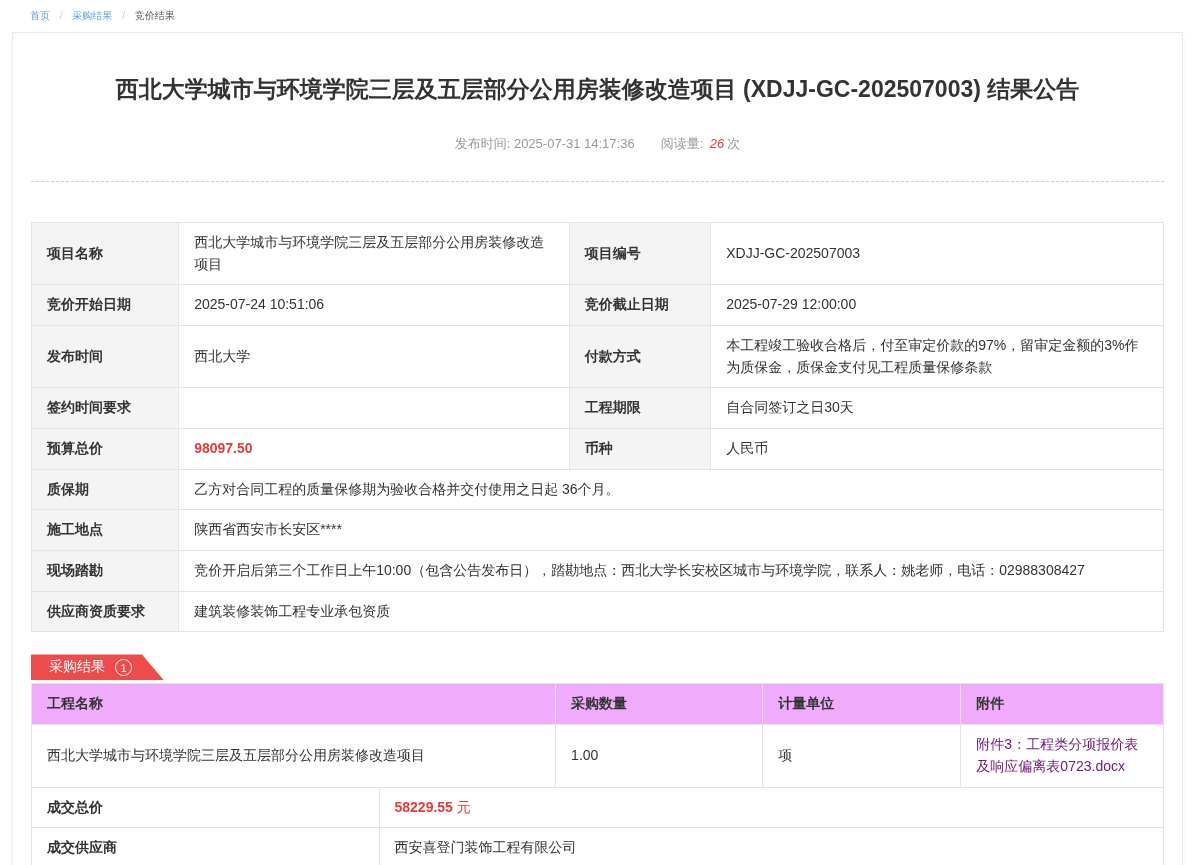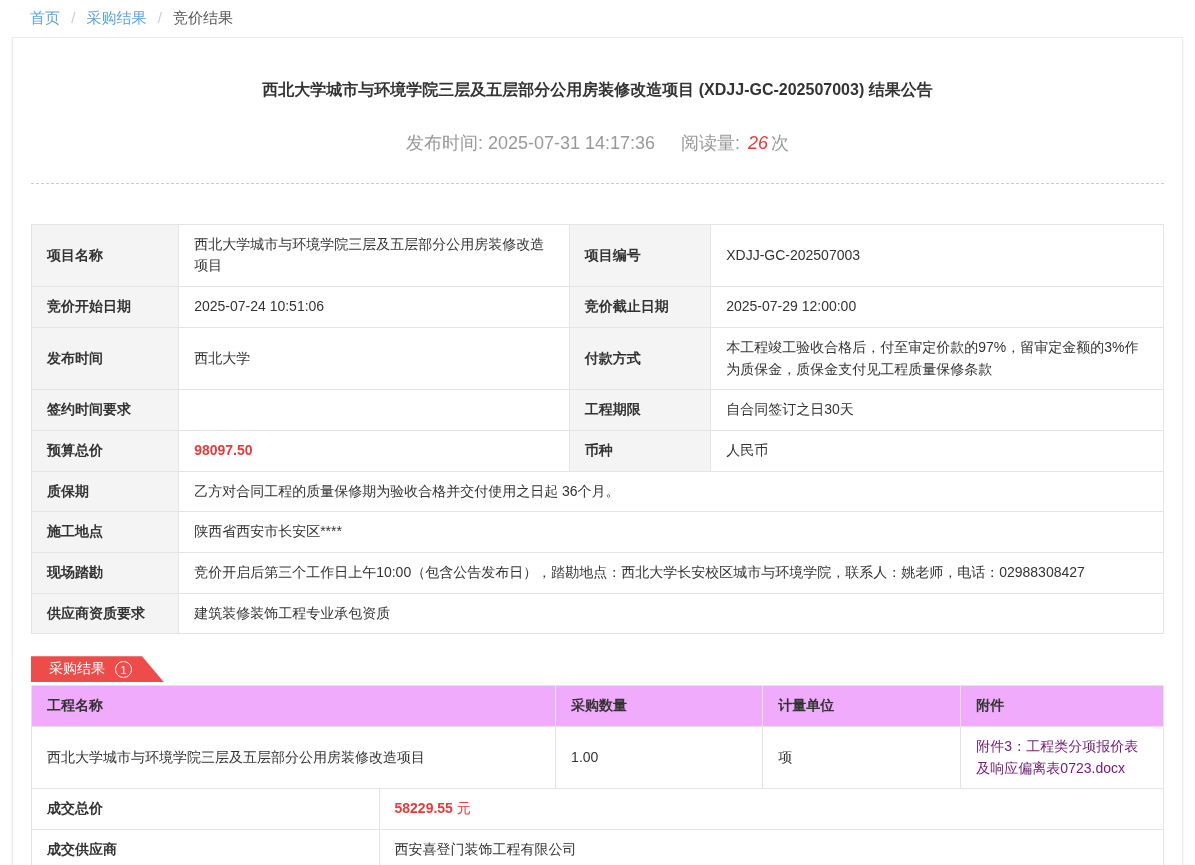--- a/index.html
+++ b/index.html
@@ -1,47 +1,47 @@
 <!DOCTYPE html>
 <html><head>
 <meta charset="utf-8">
 <style>
   * { margin:0; padding:0; box-sizing:border-box; }
   html,body { background:#fff; font-family:"Liberation Sans","DejaVu Sans",sans-serif; }
   body { width:1195px; height:865px; overflow:hidden; }
 
   
-  .breadcrumb { padding:9px 0 7px 30px; font-size:15px; color:#ccc; }
+  .breadcrumb { padding:9px 0 7px 30px; font-size:10px; color:#ccc; }
   .breadcrumb a { color:#5ea3d8; text-decoration:none; cursor:pointer; }
   .breadcrumb .sep { margin:0 7px; color:#ccc; }
   .breadcrumb .current { color:#555; }
 
   
   .card {
     margin:2px 12px 0 12px;
     background:#fff;
     border:1px solid #ebebeb;
     box-shadow:0 2px 4px rgba(0,0,0,.06);
     padding:0 18px 60px 18px;
     min-height:818px;
   }
 
   .title {
     margin-top:42px;
     text-align:center;
-    font-size:16px;
+    font-size:23px;
     font-weight:bold;
     color:#333;
     line-height:1.3;
   }
 
   .meta {
     margin-top:30px;
     text-align:center;
-    font-size:18px;
+    font-size:13px;
     color:#999;
   }
   .meta .meta-gap { display:inline-block; width:26px; }
   .meta .views-count { color:#e23c3c; font-style:italic; margin:0 3px; }
 
   .dashed-divider {
     margin-top:28px;
     border-top:1px dashed #ccc;
     height:0;
   }

